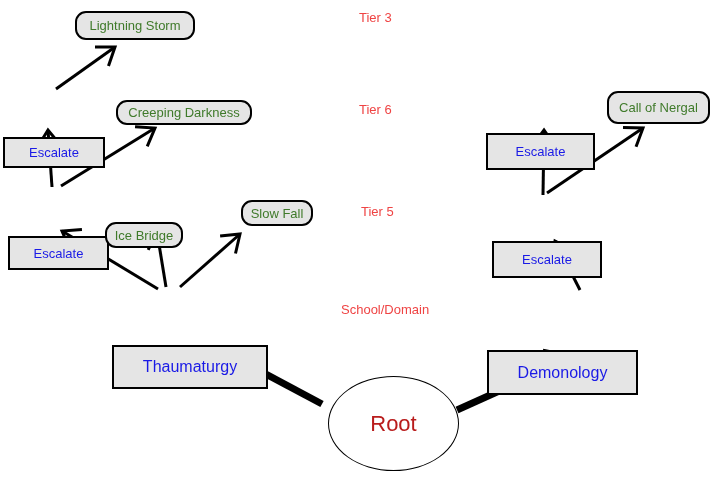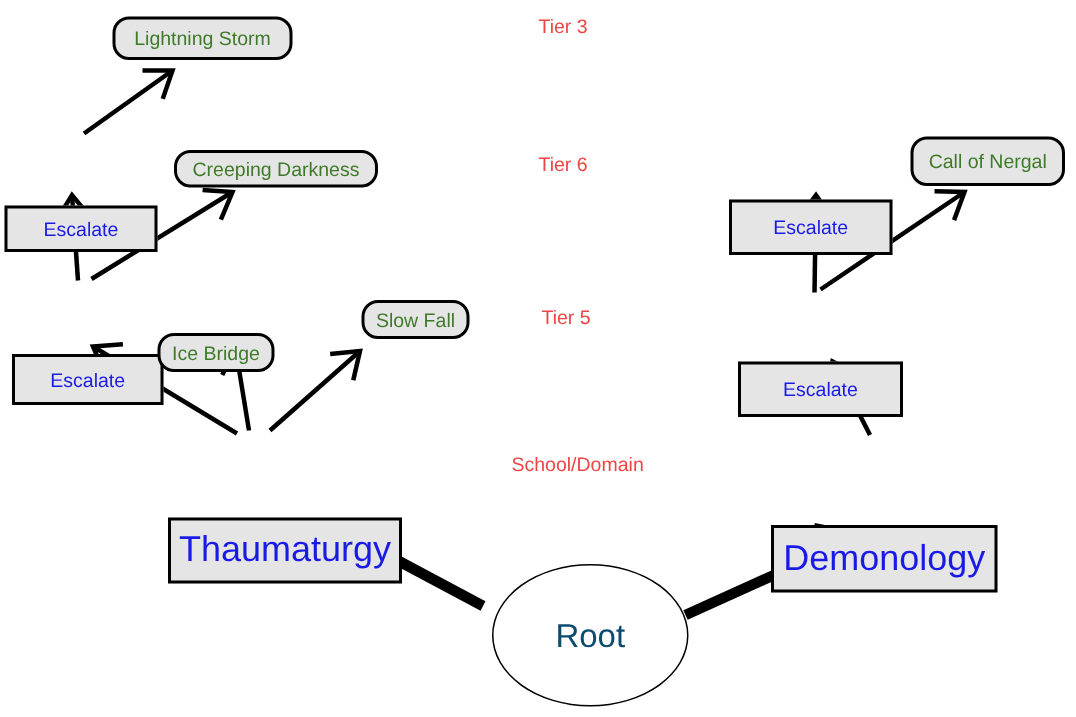--- a/index.html
+++ b/index.html
@@ -6,24 +6,24 @@
   body { width: 717px; height: 478px; position: relative; overflow: hidden;
          font-family: "Liberation Sans", "DejaVu Sans", sans-serif; }
   #arrows { position: absolute; left: 0; top: 0; width: 717px; height: 478px; }
   .node { position: absolute; box-sizing: border-box; display: flex; align-items: center;
           justify-content: center; background: #e5e5e5; white-space: nowrap; }
   .rect { border: 2px solid #000; margin-top: 44px; }
   .pill { border: 2px solid #000; border-radius: 11px; }
   .blue { color: #1a1ae6; }
   .green { color: #3f7a2a; }
   .sm { font-size: 13px; }
-  .lg { font-size: 24px; text-align: center; }
+  .lg { font-size: 16px; text-align: center; }
   .tier { position: absolute; font-size: 13px; color: #ef4444; white-space: nowrap; }
   .root { position: absolute; box-sizing: border-box; border: 1.5px solid #000; border-radius: 50%;
-          display: flex; align-items: center; justify-content: center; color: #0c4a6e; font-size: 22px; }
+          display: flex; align-items: center; justify-content: center; color: #b91c1c; font-size: 22px; }
 </style>
 </head>
 <body>
 
 <svg id="arrows" viewBox="0 0 717 478">
   <defs>
     <marker id="ah" markerWidth="10" markerHeight="10" refX="8" refY="5" orient="auto" markerUnits="userSpaceOnUse">
     </marker>
   </defs>
   <g id="arrow-group" stroke="#000" fill="none" stroke-linecap="butt">
@@ -83,15 +83,15 @@
 <div class="node rect blue sm" style="left:3px;top:93px;width:102px;height:31px;">Escalate</div>
 <div class="node pill green sm" style="left:116px;top:100px;width:136px;height:25px;">Creeping Darkness</div>
 <div class="node rect blue sm" style="left:8px;top:192px;width:101px;height:34px;">Escalate</div>
 <div class="node pill green sm" style="left:105px;top:199px;width:78px;height:26px;margin-top:23px;">Ice Bridge</div>
 <div class="node pill green sm" style="left:209px;top:200px;width:72px;height:26px;margin-left:32px;">Slow Fall</div>
 <div class="node rect blue lg" style="left:112px;top:301px;width:156px;height:44px;">Thaumaturgy</div>
 
 <div class="node rect blue sm" style="left:486px;top:89px;width:109px;height:37px;">Escalate</div>
 <div class="node pill green sm" style="left:607px;top:91px;width:103px;height:33px;">Call of Nergal</div>
 <div class="node rect blue sm" style="left:492px;top:197px;width:110px;height:37px;">Escalate</div>
-<div class="node rect blue lg" style="left:514px;top:306px;width:151px;height:45px;">Demonology</div>
+<div class="node rect blue lg" style="left:487px;top:306px;width:151px;height:45px;">Demonology</div>
 
 <div class="root" style="left:328px;top:376px;width:131px;height:95px;">Root</div>
 
 </body></html>

